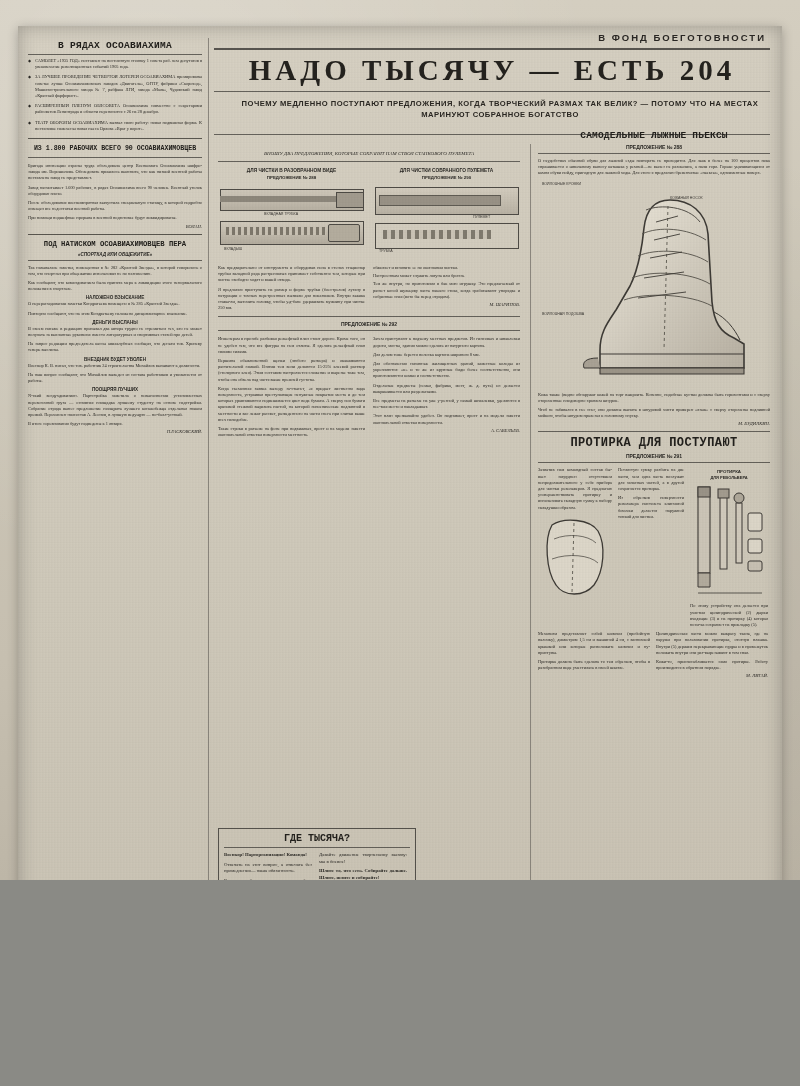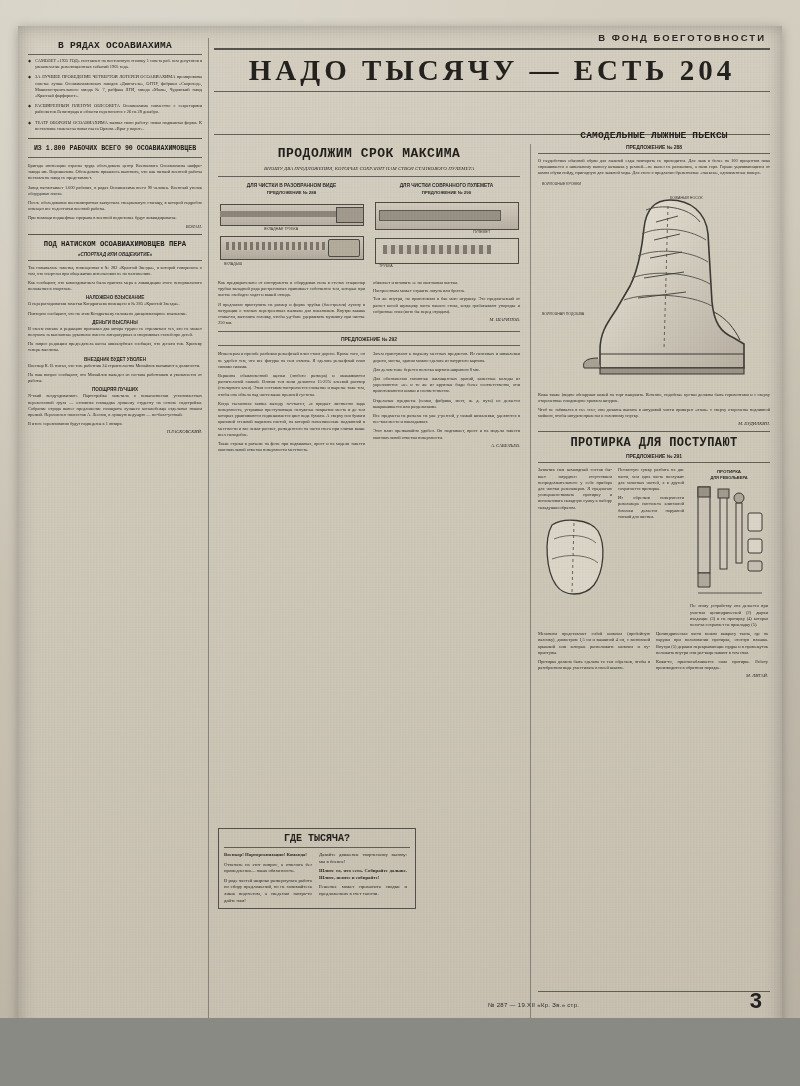--- a/index.html
+++ b/index.html
@@ -1,19 +1,19 @@
 <!DOCTYPE html>
 <html><head>
 <meta charset="utf-8">
 <style>
   html,body{margin:0;padding:0;background:#8a8a85;}
   body{font-family:"Liberation Serif", serif;}
   .page{
     position:relative;
-    width:800px;height:1018px;
+    width:800px;height:880px;
     background:#cfc9bb;
     background-image:
       radial-gradient(circle at 18% 12%, rgba(255,255,255,.22), rgba(255,255,255,0) 45%),
       radial-gradient(circle at 80% 70%, rgba(0,0,0,.07), rgba(0,0,0,0) 55%),
       linear-gradient(180deg,#d4cec0 0%,#cbc5b6 40%,#c6bfb0 75%,#bdb6a7 100%);
     overflow:hidden;
   }
   .sheet{
     position:absolute;left:18px;top:26px;width:764px;height:1012px;
     background:linear-gradient(170deg,#d8d2c4 0%,#d0cabb 50%,#c9c2b3 100%);
@@ -76,20 +76,21 @@
   ul.bul li:before{content:"◆";position:absolute;left:0;top:0;font-size:4px;}
 </style>
 </head>
 <body>
 
 <div class="page">
   <div class="sheet">
 
     <div class="kicker">В ФОНД БОЕГОТОВНОСТИ</div>
     <div class="bigtitle">НАДО ТЫСЯЧУ — ЕСТЬ 204</div>
+    <div class="subtitle">ПОЧЕМУ МЕДЛЕННО ПОСТУПАЮТ ПРЕДЛОЖЕНИЯ, КОГДА ТВОРЧЕСКИЙ РАЗМАХ ТАК ВЕЛИК? — ПОТОМУ ЧТО НА МЕСТАХ МАРИНУЮТ СОБРАННОЕ БОГАТСТВО</div>
 
     <div class="hrule" style="left:196px;top:22px;width:556px;height:2px;background:#3a3733;"></div>
     <div class="hrule" style="left:196px;top:65px;width:556px;"></div>
     <div class="hrule" style="left:196px;top:108px;width:556px;"></div>
     <div class="vrule" style="left:190px;top:12px;height:990px;"></div>
     <div class="vrule" style="left:512px;top:118px;height:884px;"></div>
 
     <div class="col" style="left:10px;top:14px;width:174px;">
       <div class="secthead" style="font-size:9.5px;letter-spacing:.3px;">В РЯДАХ ОСОАВИАХИМА</div>
       <div class="hrule" style="position:relative;left:0;top:3px;width:174px;margin-bottom:6px;"></div>
@@ -130,21 +131,20 @@
       <div class="tiny">Военкор К. В. писал, что тов. работник 24 строительства Михайлов вызывают к должности.</div>
       <div class="tiny" style="margin-top:3px;">На наш вопрос сообщают, что Михайлов выведен из состава работников и увольняется от работы.</div>
 
       <div class="kw">ПООЩРЯЯ ЛУЧШИХ</div>
       <div class="tiny">N-ский воздухдивизион. Партстройка заметила о невыполнении установленных перевозочной груза — основная площадка лучшему студенту на основе надстройки. Собрание отряда вынес предложение поощрить лучшего конькобежца отдельная знаком премий. Перечислен начсостав А. Леонов, в лучшую ведущую — по-балл-устный.</div>
       <div class="tiny" style="margin-top:3px;">В итоге соревнования будут подведены к 1 января.</div>
       <div class="sig">П.РАСКОВСКИЙ.</div>
     </div>
 
     <div class="col" style="left:200px;top:120px;width:302px;">
-      <div class="secthead" style="font-size:13px;letter-spacing:.5px;">ПРОДОЛЖИМ СРОК МАКСИМА</div>
       <div class="lead" style="margin-top:4px;">ВНОШУ ДВА ПРЕДЛОЖЕНИЯ, КОТОРЫЕ СОХРАНЯТ НАМ СТВОЛ СТАНКОВОГО ПУЛЕМЕТА</div>
       <div class="hrule" style="position:relative;width:302px;margin:2px 0 4px;"></div>
 
       <div style="display:flex;gap:8px;">
         <div style="width:147px;">
           <div class="propline" style="font-size:4.8px;">ДЛЯ ЧИСТКИ В РАЗОБРАННОМ ВИДЕ</div>
           <div class="propline" style="font-size:4.4px;margin-top:-1px;">ПРЕДЛОЖЕНИЕ № 288</div>
           <div style="position:relative;height:78px;margin:3px 0 4px;">
             <div style="position:absolute;left:2px;top:6px;width:142px;height:20px;border:1px solid #4f4c46;background:linear-gradient(180deg,#cfc8ba,#b9b2a4);"></div>
             <div style="position:absolute;left:2px;top:13px;width:118px;height:6px;background:#8e887c;"></div>

